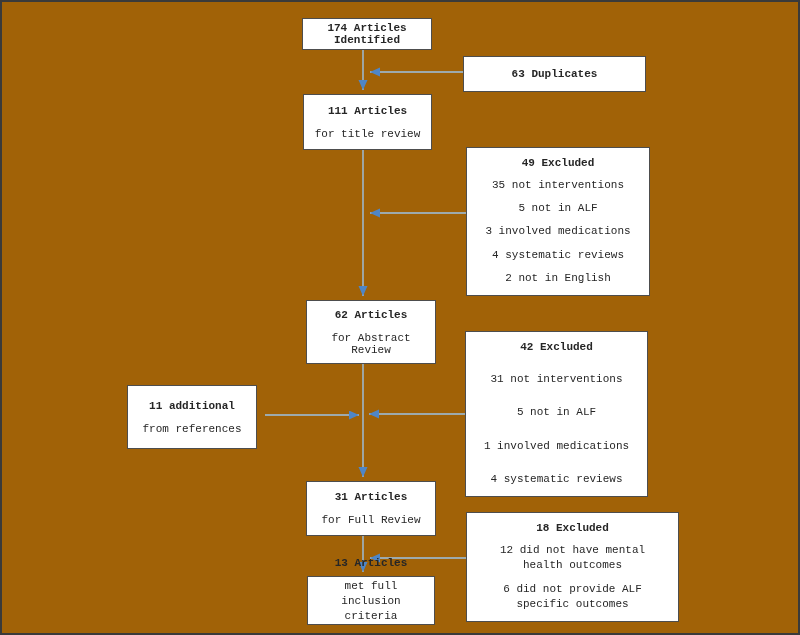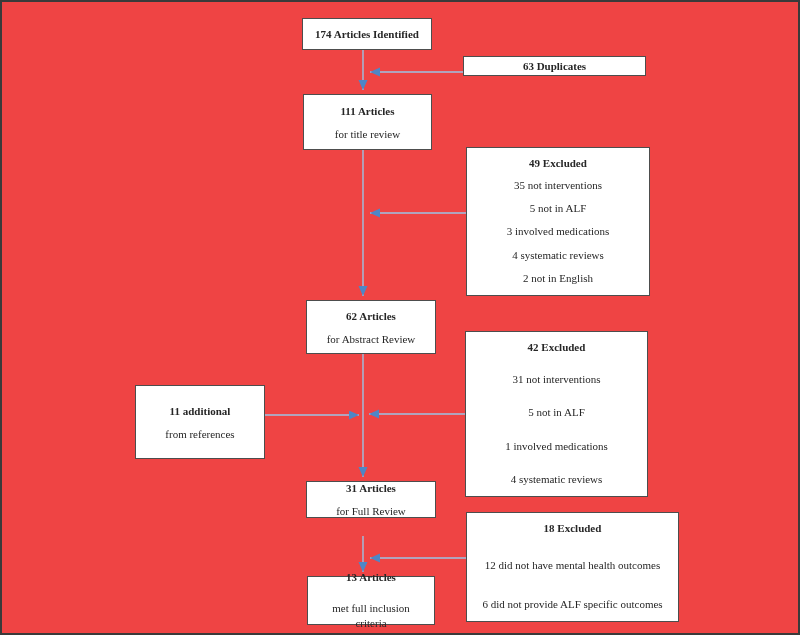--- a/index.html
+++ b/index.html
@@ -8,22 +8,22 @@
     --box-border:#4d4d4d;
     --frame-border:#3a3a3a;
     --text:#262626;
   }
   html,body{margin:0;padding:0;background:#fff;}
   .frame{
     position:relative;
     width:800px;height:635px;
     box-sizing:border-box;
     border:2px solid var(--frame-border);
-    background:#ef4444;
-    font-family:Liberation Serif, serif;
+    background:#a16207;
+    font-family:Liberation Mono, monospace;
     color:var(--text);
     overflow:hidden;
   }
   .arrows{position:absolute;left:0;top:0;width:800px;height:635px;}
   .flow-line{stroke:var(--arrow-line);stroke-width:1.4;fill:none;}
   .ah{fill:var(--arrow-head);}
   .box{
     position:absolute;
     box-sizing:border-box;
     border:1.5px solid var(--box-border);
@@ -33,21 +33,21 @@
     display:flex;
     flex-direction:column;
     align-items:center;
     justify-content:center;
   }
   .box .t{font-weight:bold;}
   .two{gap:11px;padding:2px 4px;}
   .exc{justify-content:space-between;padding:9px 12px;}
   .exc .t{margin-bottom:0;}
   .exc .line{margin-top:3px;line-height:1.35;}
-  .tight{line-height:15px;gap:16px;}
+  .tight{line-height:15px;gap:8px;justify-content:flex-end;}
   .tight .s{max-width:110px;}
 </style>
 </head>
 <body>
 
 <div class="frame">
 
   <svg class="arrows" viewBox="0 0 800 635">
     <defs>
       <marker id="head" markerUnits="userSpaceOnUse" markerWidth="11" markerHeight="10" refX="10" refY="4.5" orient="auto">
@@ -62,57 +62,57 @@
     <line class="flow-line" x1="263" y1="413" x2="357" y2="413" marker-end="url(#head)"></line>
     <line class="flow-line" x1="463" y1="412" x2="367" y2="412" marker-end="url(#head)"></line>
     <line class="flow-line" x1="361" y1="534" x2="361" y2="570" marker-end="url(#head)"></line>
     <line class="flow-line" x1="464" y1="556" x2="368" y2="556" marker-end="url(#head)"></line>
   </svg>
 
   <div class="box" style="left:300px;top:16px;width:130px;height:32px">
     <div class="t">174 Articles Identified</div>
   </div>
 
-  <div class="box" style="left:461px;top:54px;width:183px;height:20px">
+  <div class="box" style="left:461px;top:54px;width:183px;height:36px">
     <div class="t">63 Duplicates</div>
   </div>
 
   <div class="box two" style="left:301px;top:92px;width:129px;height:56px">
     <div class="t">111 Articles</div>
     <div class="s">for title review</div>
   </div>
 
   <div class="box exc" style="left:464px;top:145px;width:184px;height:149px">
     <div class="t">49 Excluded</div>
     <div class="line">35 not interventions</div>
     <div class="line">5 not in ALF</div>
     <div class="line">3 involved medications</div>
     <div class="line">4 systematic reviews</div>
     <div class="line">2 not in English</div>
   </div>
 
-  <div class="box two" style="left:304px;top:298px;width:130px;height:54px">
+  <div class="box two" style="left:304px;top:298px;width:130px;height:64px">
     <div class="t">62 Articles</div>
     <div class="s">for Abstract Review</div>
   </div>
 
   <div class="box exc" style="left:463px;top:329px;width:183px;height:166px">
     <div class="t">42 Excluded</div>
     <div class="line">31 not interventions</div>
     <div class="line">5 not in ALF</div>
     <div class="line">1 involved medications</div>
     <div class="line">4 systematic reviews</div>
   </div>
 
-  <div class="box two" style="left:133px;top:383px;width:130px;height:74px">
+  <div class="box two" style="left:125px;top:383px;width:130px;height:64px">
     <div class="t">11 additional</div>
     <div class="s">from references</div>
   </div>
 
-  <div class="box two" style="left:304px;top:479px;width:130px;height:37px">
+  <div class="box two" style="left:304px;top:479px;width:130px;height:55px">
     <div class="t">31 Articles</div>
     <div class="s">for Full Review</div>
   </div>
 
   <div class="box exc" style="left:464px;top:510px;width:213px;height:110px">
     <div class="t">18 Excluded</div>
     <div class="line">12 did not have mental health outcomes</div>
     <div class="line">6 did not provide ALF specific outcomes</div>
   </div>
 

